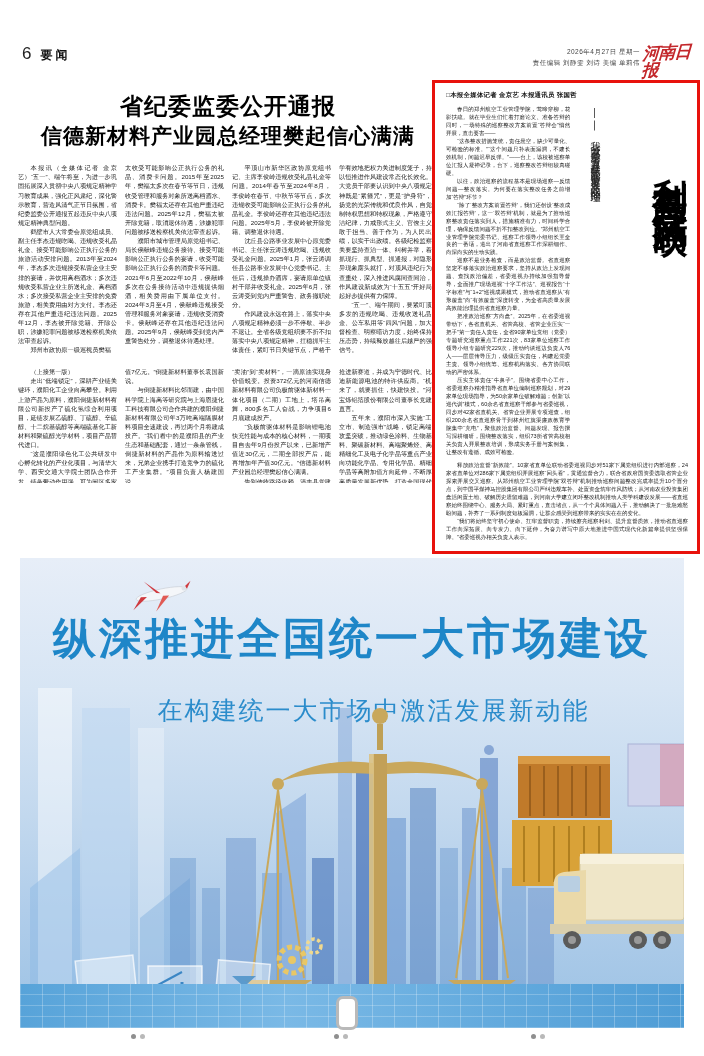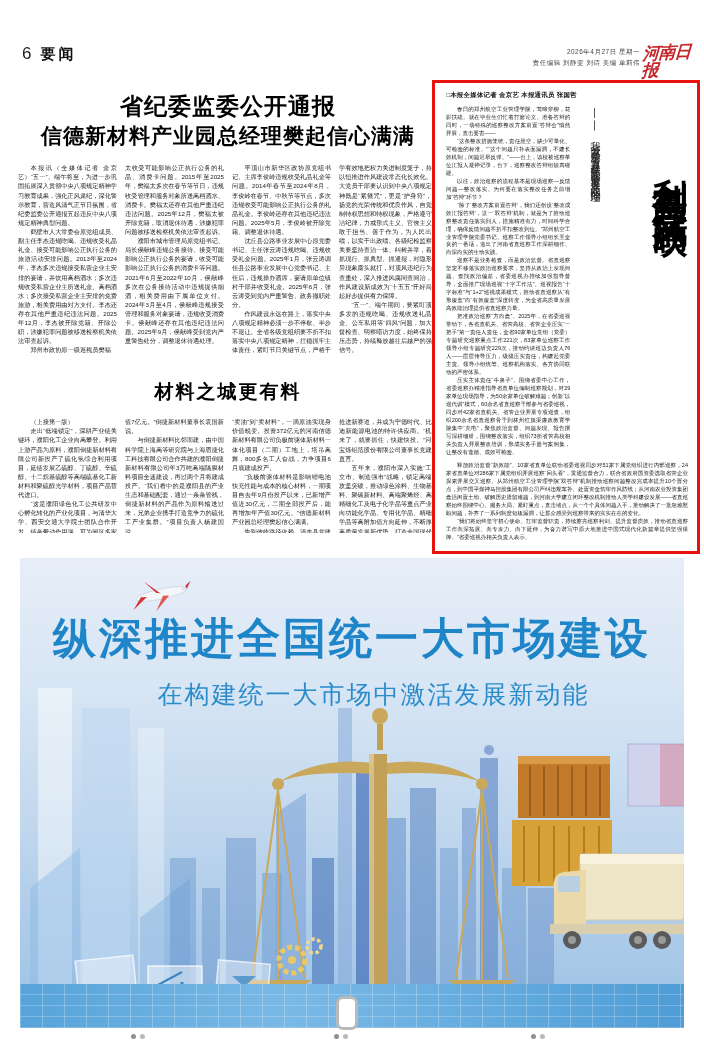--- a/index.html
+++ b/index.html
@@ -3,21 +3,21 @@
 <meta charset="utf-8">
 <style>
   * { margin:0; padding:0; box-sizing:border-box; }
   html,body { background:#ffffff; }
   body { font-family:"Liberation Sans","DejaVu Sans",sans-serif; }
   .page { position:relative; width:704px; height:1056px; background:#fff; overflow:hidden; }
 
   
   .hdr-left { position:absolute; left:22px; top:44px; display:flex; align-items:baseline; gap:9px; }
   .hdr-pagenum { font-size:17px; color:#222; font-weight:400; }
-  .hdr-section { font-size:15px; font-weight:bold; color:#111; letter-spacing:3px; }
+  .hdr-section { font-size:12px; font-weight:bold; color:#111; letter-spacing:3px; }
   .hdr-right { position:absolute; right:64px; top:48px; text-align:right; color:#444; }
   .hdr-date { font-size:6.5px; letter-spacing:.5px; }
   .hdr-staff { font-size:6.5px; margin-top:2px; letter-spacing:.5px; }
   .masthead { position:absolute; right:6px; top:44px; width:56px; font-size:17px; font-weight:bold;
               color:#c3272b; font-family:"DejaVu Serif",serif; font-style:italic;
               transform:rotate(-3deg) skewX(-6deg); line-height:1; letter-spacing:-1px; }
 
   
   .left-zone { position:absolute; left:18px; top:92px; width:420px; }
   .headline { text-align:center; font-weight:bold; color:#000; line-height:1.3; letter-spacing:1px; }
@@ -43,21 +43,21 @@
   .rb-title span { display:inline; font-size:35px; font-weight:bold; color:#000; letter-spacing:4px; line-height:1; }
   .rb-title .t2 { margin-top:14px; }
   .rb-full { margin-top:4px; overflow:hidden; height:88px; }
   .rb-full p { font-size:5.5px; line-height:1.45; color:#1a1a1a; text-align:justify; text-indent:2em; }
 
   
   .poster { position:absolute; left:20px; top:558px; width:664px; height:470px; overflow:hidden;
             background:linear-gradient(180deg,#e7eef8 0%,#d7e5f4 28%,#c2d8ee 55%,#b0cdea 75%,#9cc2e4 100%); }
   .poster-title { position:absolute; left:0; right:0; top:52px; text-align:center;
                   font-size:43px; font-weight:bold; color:#1e86c8; letter-spacing:3px; }
-  .poster-sub { position:absolute; left:0; right:0; top:120px; text-align:center;
+  .poster-sub { position:absolute; left:0; right:0; top:136px; text-align:center;
                 font-size:25px; color:#2b8ccb; letter-spacing:2px; font-weight:500;padding-left:43px; }
   .poster svg.illu { position:absolute; left:0; top:0; }
   .grid-band { position:absolute; left:0; bottom:0; width:664px; height:44px;
     background:
       repeating-linear-gradient(90deg, rgba(255,255,255,.25) 0 1px, transparent 1px 22px),
       repeating-linear-gradient(0deg, rgba(255,255,255,.22) 0 1px, transparent 1px 11px),
       linear-gradient(90deg,#57a3d9,#7ab9e6 40%,#4f9dd6); }
 
   
   .handle { position:absolute; left:336px; top:996px; width:22px; height:34px; background:#fff;
@@ -101,21 +101,20 @@
         <p>平顶山市新华区政协原党组书记、主席李俊岭违规收受礼品礼金等问题。2014年春节至2024年8月，李俊岭在春节、中秋节等节点，多次违规收受可能影响公正执行公务的礼品礼金。李俊岭还存在其他违纪违法问题。2025年5月，李俊岭被开除党籍、调整退休待遇。</p>
         <p>沈丘县公路事业发展中心原党委书记、主任张云涛违规吃喝、违规收受礼金问题。2025年1月，张云涛调任县公路事业发展中心党委书记、主任后，违规操办酒席，宴请原单位镇村干部并收受礼金。2025年6月，张云涛受到党内严重警告、政务撤职处分。</p>
         <p>作风建设永远在路上，落实中央八项规定精神必须一步不停歇、半步不退让。全省各级党组织要不折不扣落实中央八项规定精神，扛稳抓牢主体责任，紧盯节日关键节点，严格干部教育管理监督，更加科</p>
       </div>
       <div class="col">
         <p style="text-indent:0">学有效地把权力关进制度笼子，持之以恒推进作风建设常态化长效化。广大党员干部要认识到中央八项规定精神既是“紧箍咒”，更是“护身符”，弘扬党的光荣传统和优良作风，自觉抵制特权思想和特权现象，严格遵守廉洁纪律，力戒形式主义、官僚主义，敢于担当、善于作为，为人民出政绩，以实干出政绩。各级纪检监察机关要坚持查治一体、纠树并举，着力抓现行、抓典型、抓通报，对隐形变异现象露头就打，对顶风违纪行为严查重处，深入推进风腐同查同治，以作风建设新成效为“十五五”开好局、起好步提供有力保障。</p>
         <p>“五一”、端午期间，要紧盯顶风多发的违规吃喝、违规收送礼品礼金、公车私用等“四风”问题，加大监督检查、明察暗访力度，始终保持高压态势，持续释放越往后越严的强烈信号。</p>
       </div>
     </div>
 
-    <div class="mat-headline">材料之城更有料</div>
     <div class="body-cols cols-materials">
       <div class="col">
         <p>（上接第一版）</p>
         <p>走出“低端锁定”，深耕产业链关键环，濮阳化工企业向高攀登。利用上游产品为原料，濮阳倒捷新材料有限公司新投产了硫化氢综合利用项目，延链发展乙硫醇、丁硫醇、辛硫醇、十二烷基硫醇等高端硫基化工新材料和聚硫醇光学材料，项目产品替代进口。</p>
         <p>“这是濮阳绿色化工公共研发中心孵化转化的产业化项目，与清华大学、西安交通大学院士团队合作开发，链条带动作用强，可为园区多家企业提供配套原料，同时延链补链强链，满产达效后，年可新增产</p>
       </div>
       <div class="col">
         <p style="text-indent:0">值7亿元。”倒捷新材料董事长袁国新说。</p>
         <p>与倒捷新材料比邻而建，由中国科学院上海高等研究院与上海恩捷化工科技有限公司合作共建的濮阳倒捷新材料有限公司年3万吨高端隔膜材料项目全速建设，再过两个月将建成投产。“我们看中的是濮阳县的产业生态和基础配套，通过一条条管线，倒捷新材料的产品作为原料输送过来，兄弟企业携手打造竞争力的硫化工产业集群。”项目负责人杨建国说。</p>
 

